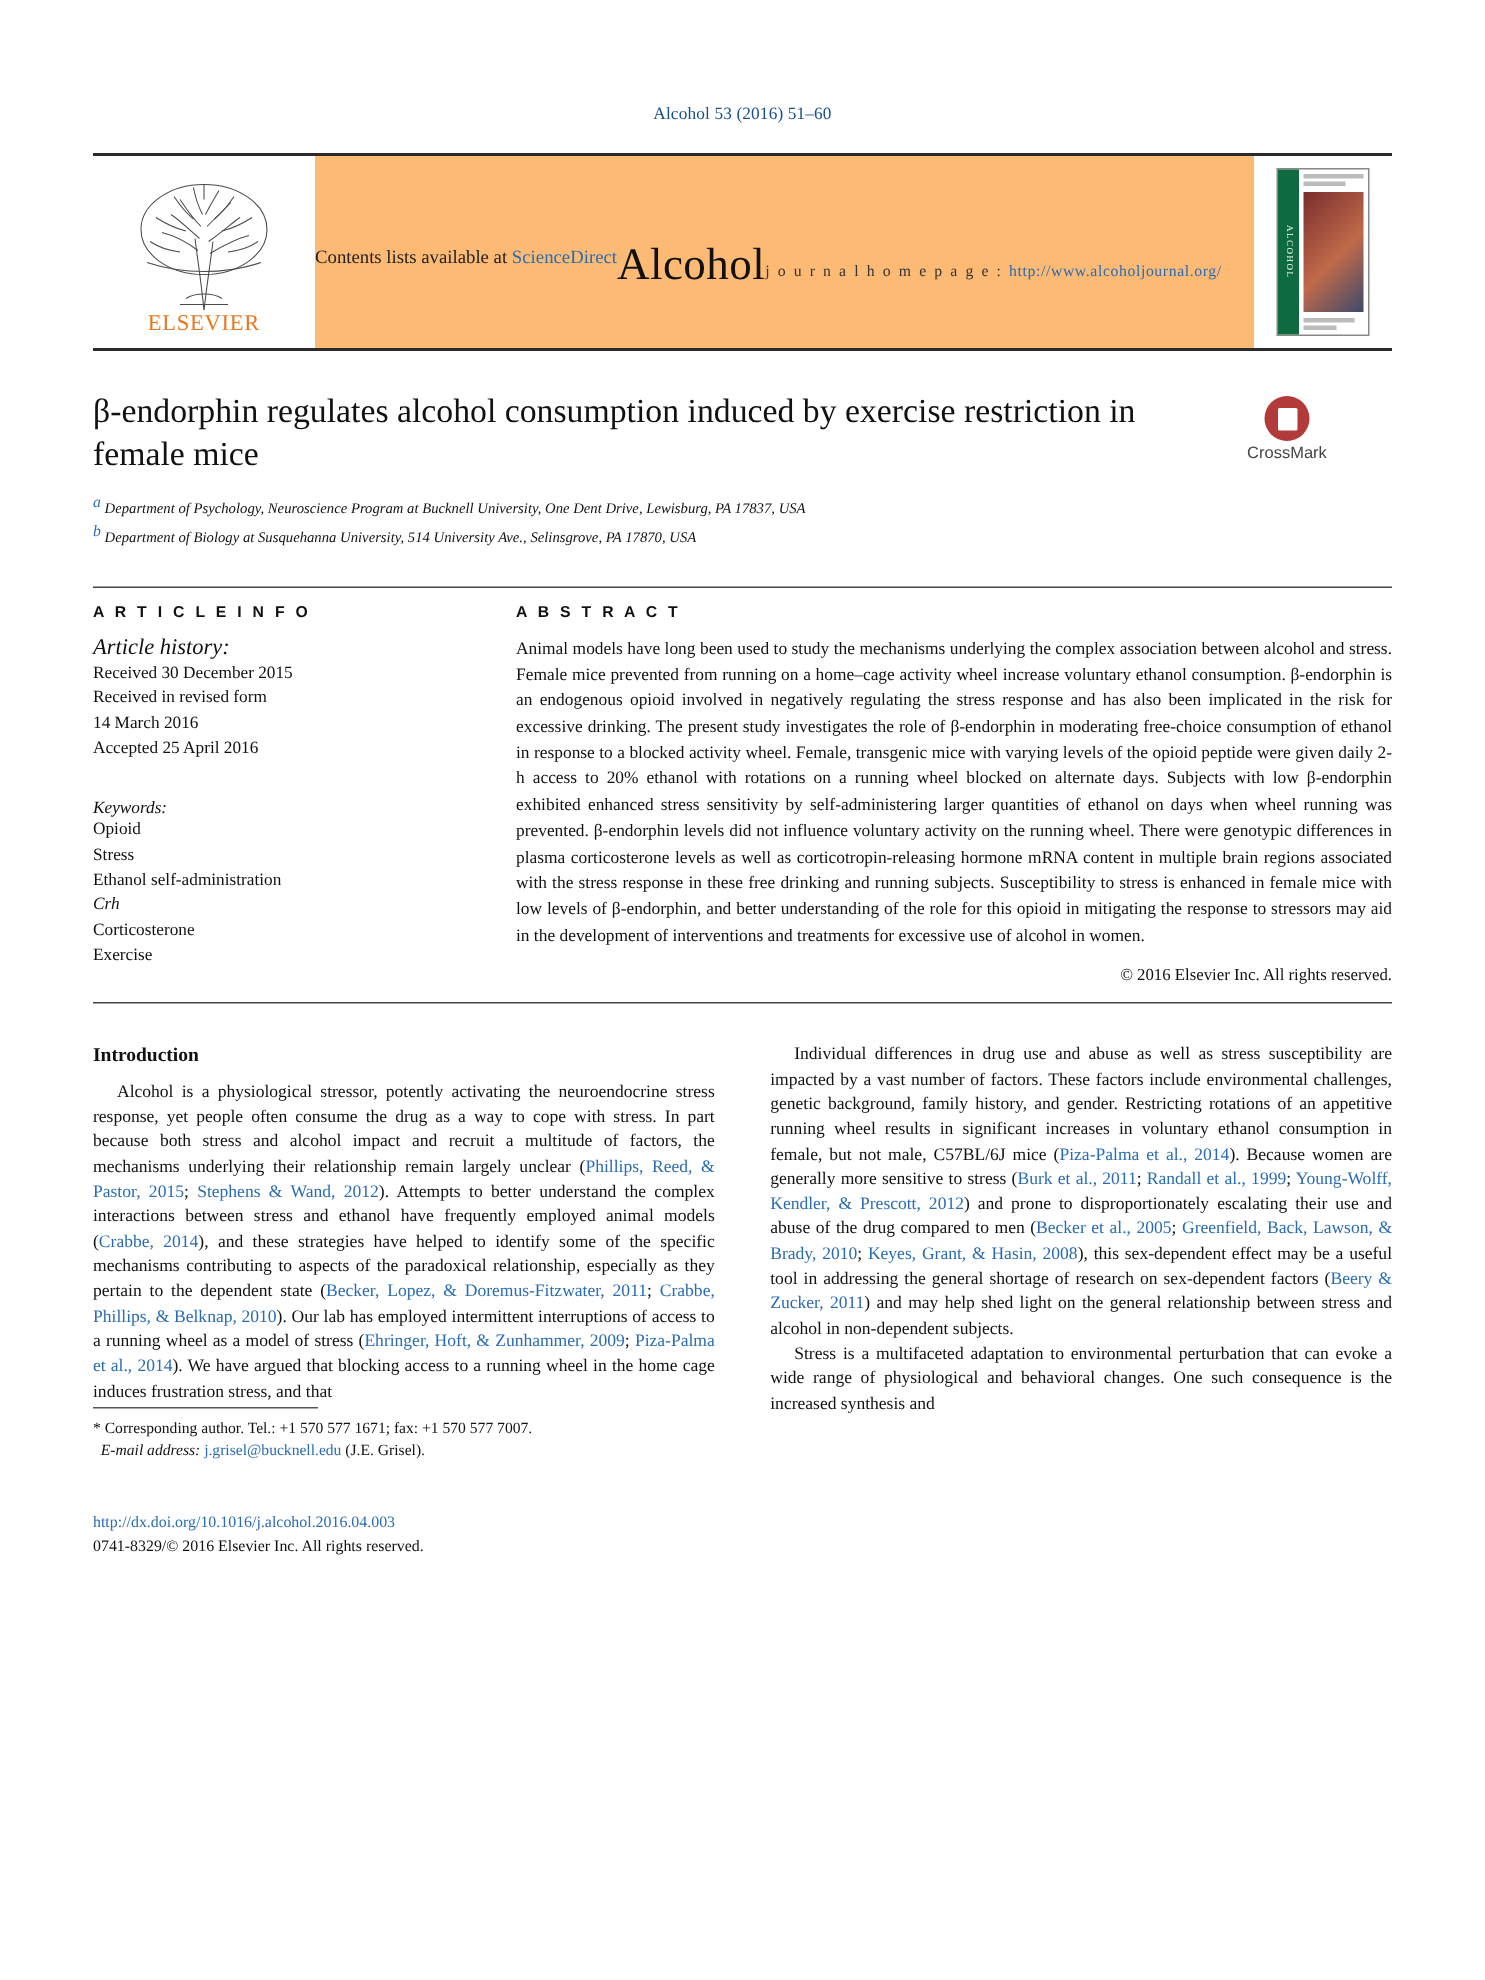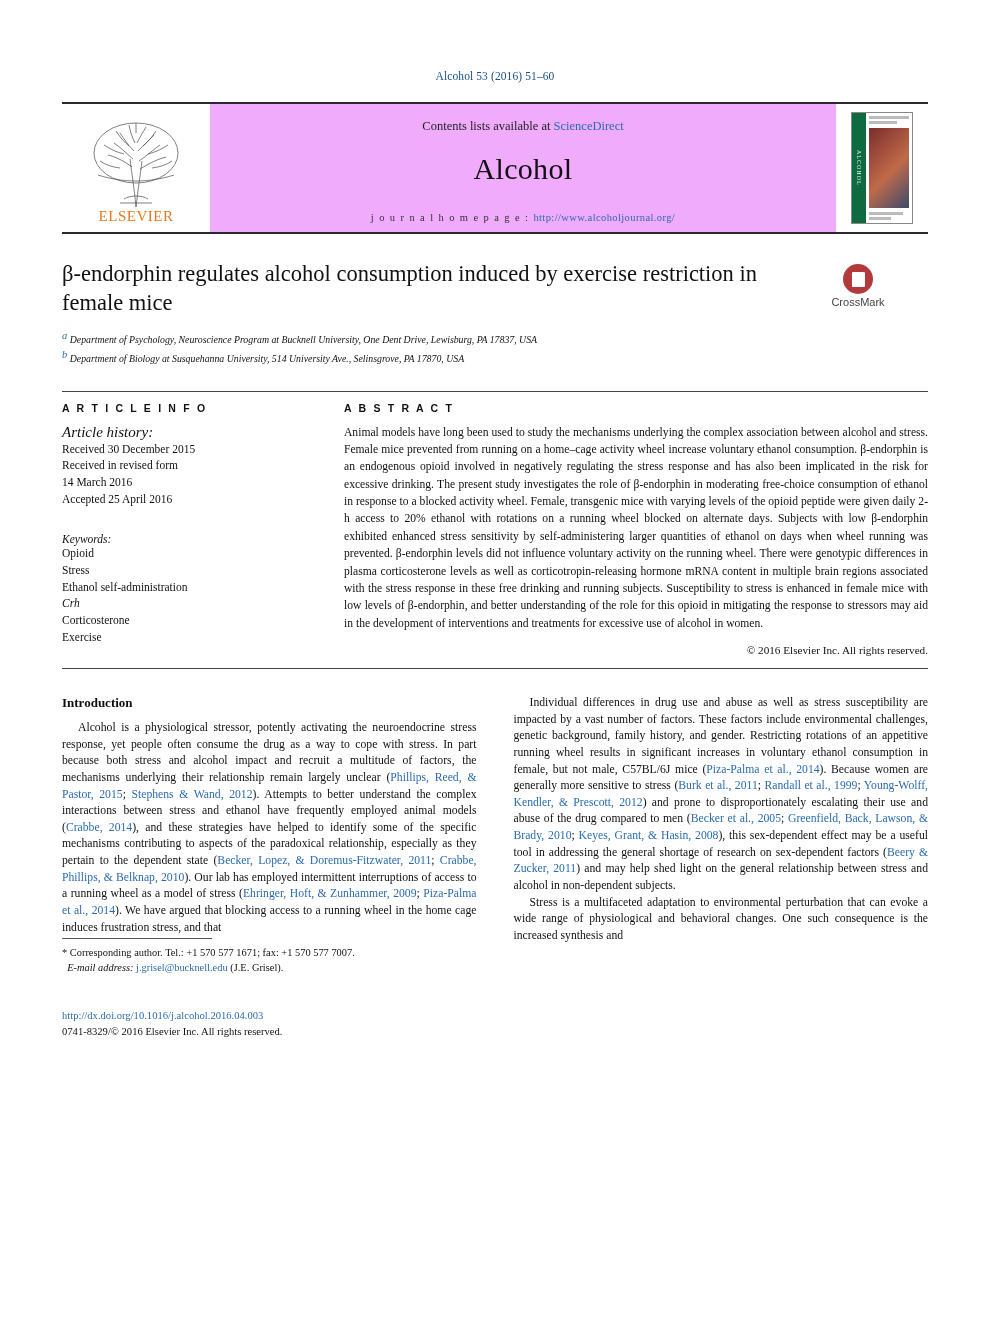--- a/index.html
+++ b/index.html
@@ -33,22 +33,22 @@
     align-items:stretch;
   }
   .mast-left {
     width: 148px;
     display:flex; align-items:center; justify-content:center;
     flex-direction:column;
     padding-top:4px;
   }
   .mast-center {
     flex:1;
-    background: #f0abfc;
-    display:flex; flex-direction:column; align-items:center; justify-content:center;
+    background: #fdba74;
+    display:flex; flex-direction:row; align-items:center; justify-content:flex-start;
     position:relative;
   }
   .contents-line { font-size: 12.5px; color:#222; margin-top: 6px;}
   .contents-line a { color:#2b6cb0; text-decoration:none; }
   .journal-title {
     font-family: "Liberation Serif", serif;
     font-size: 30px;
     margin-top: 18px;
     letter-spacing:.3px;
   }

